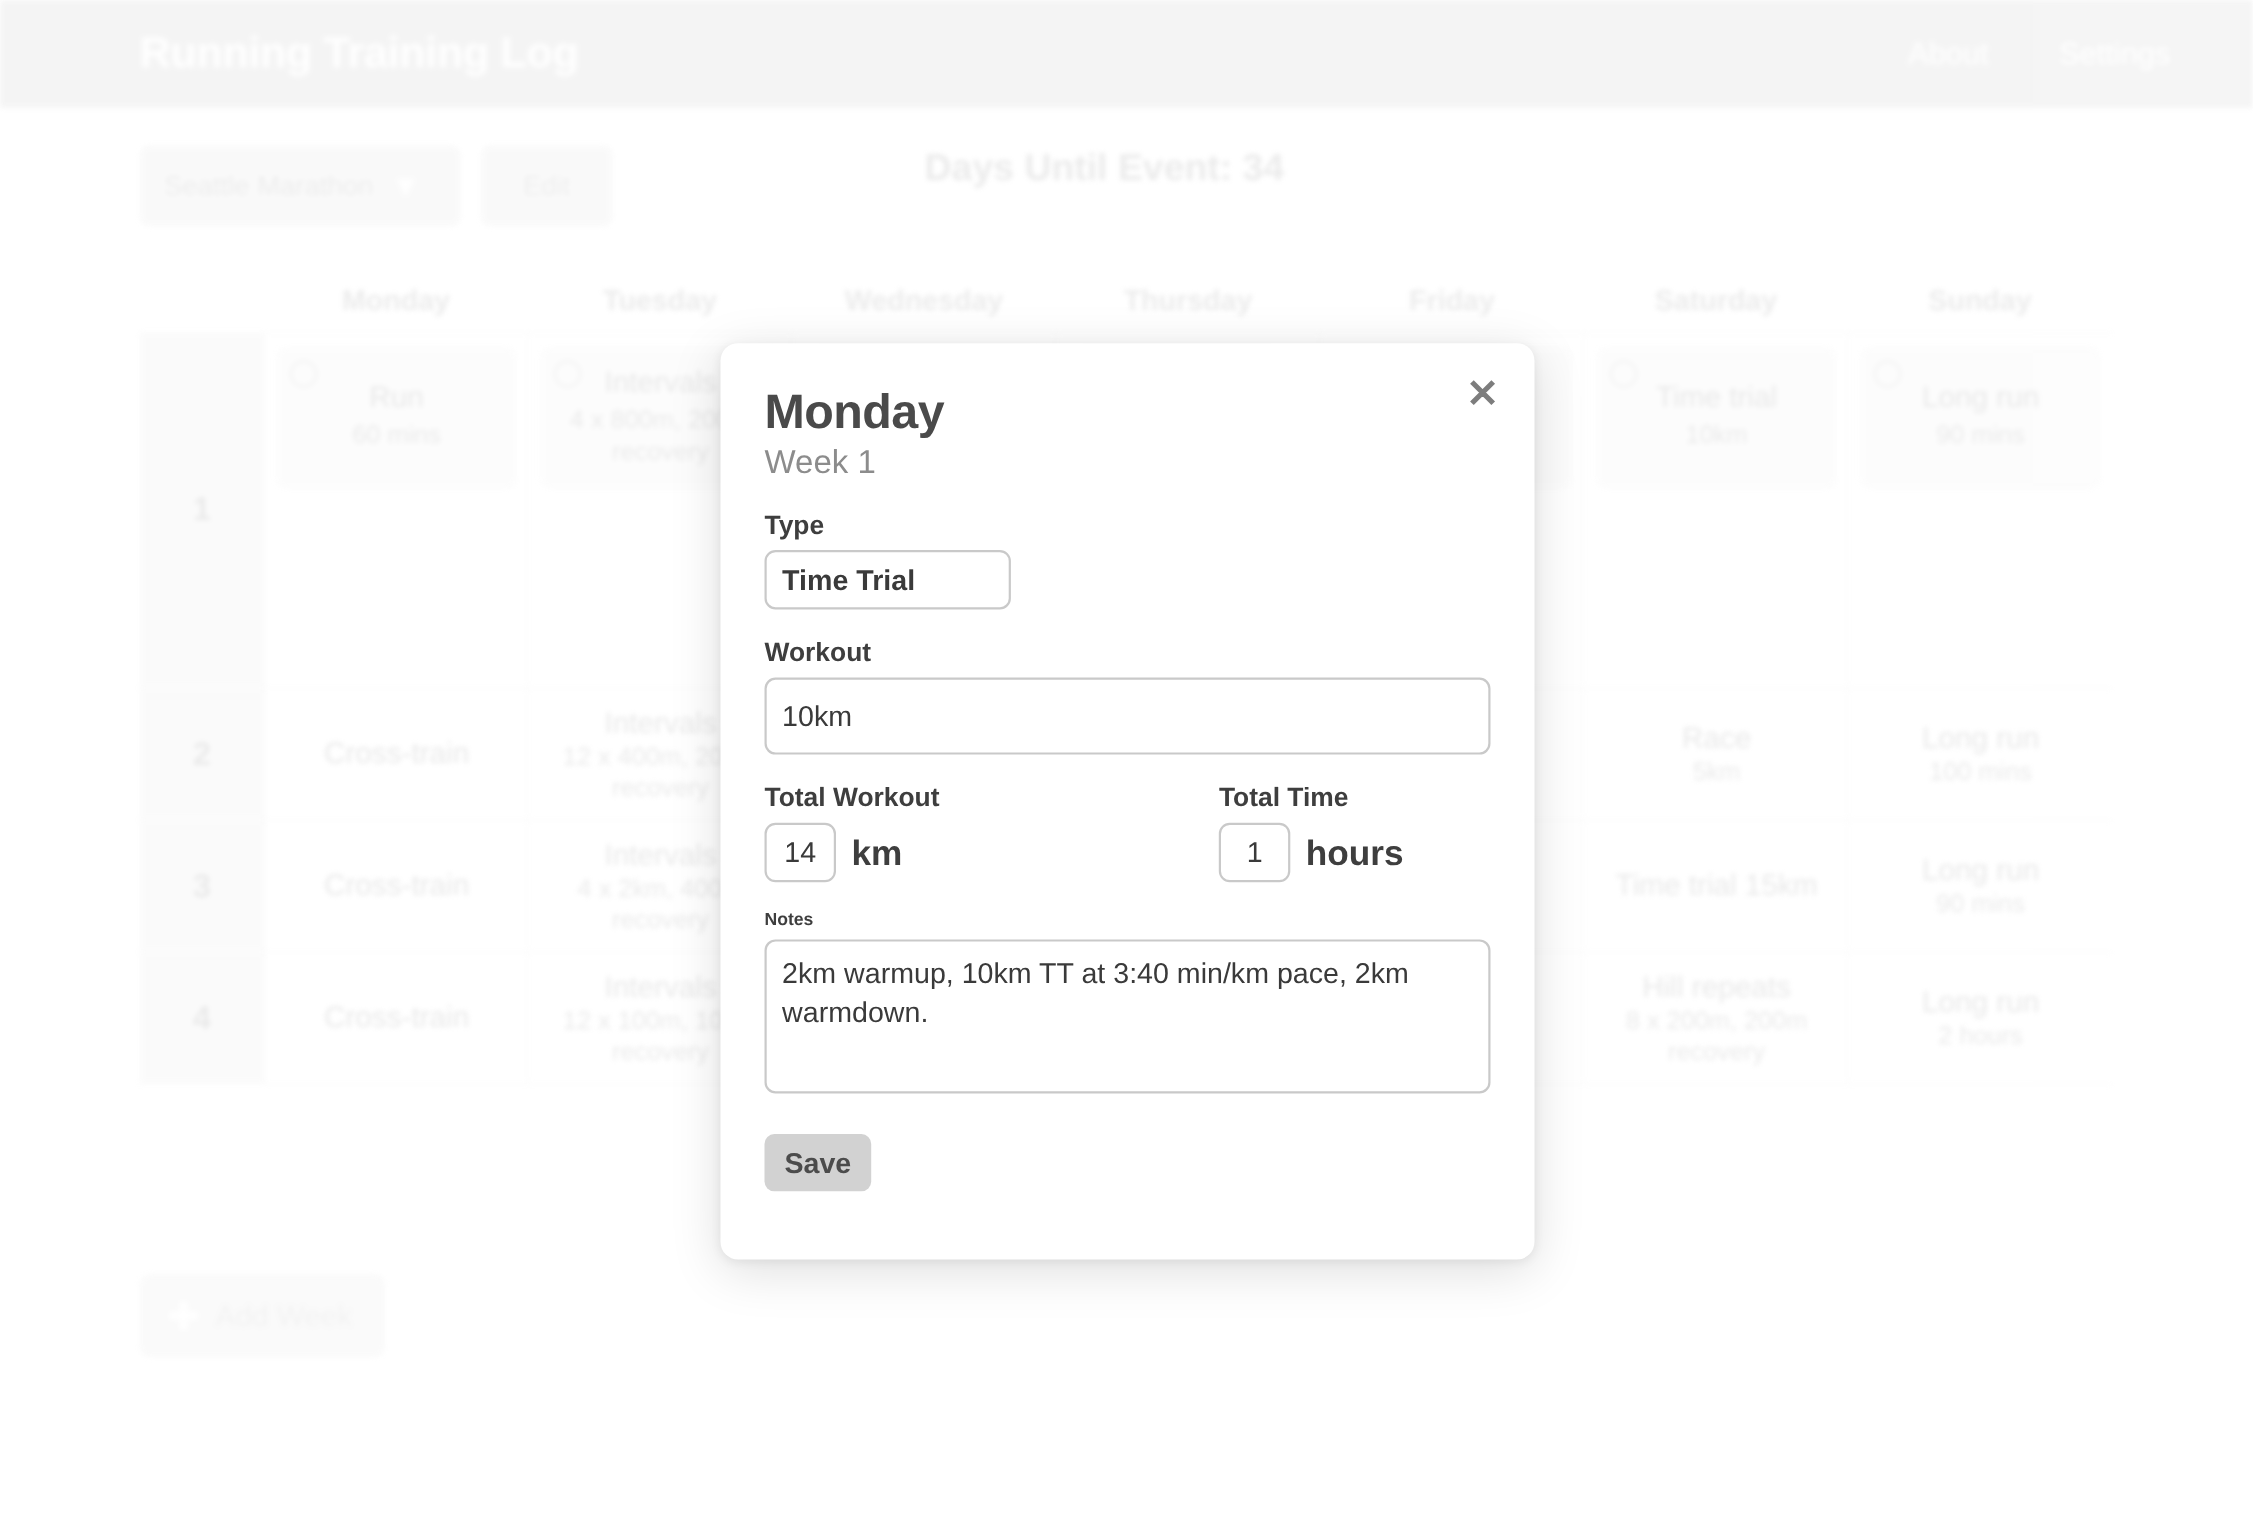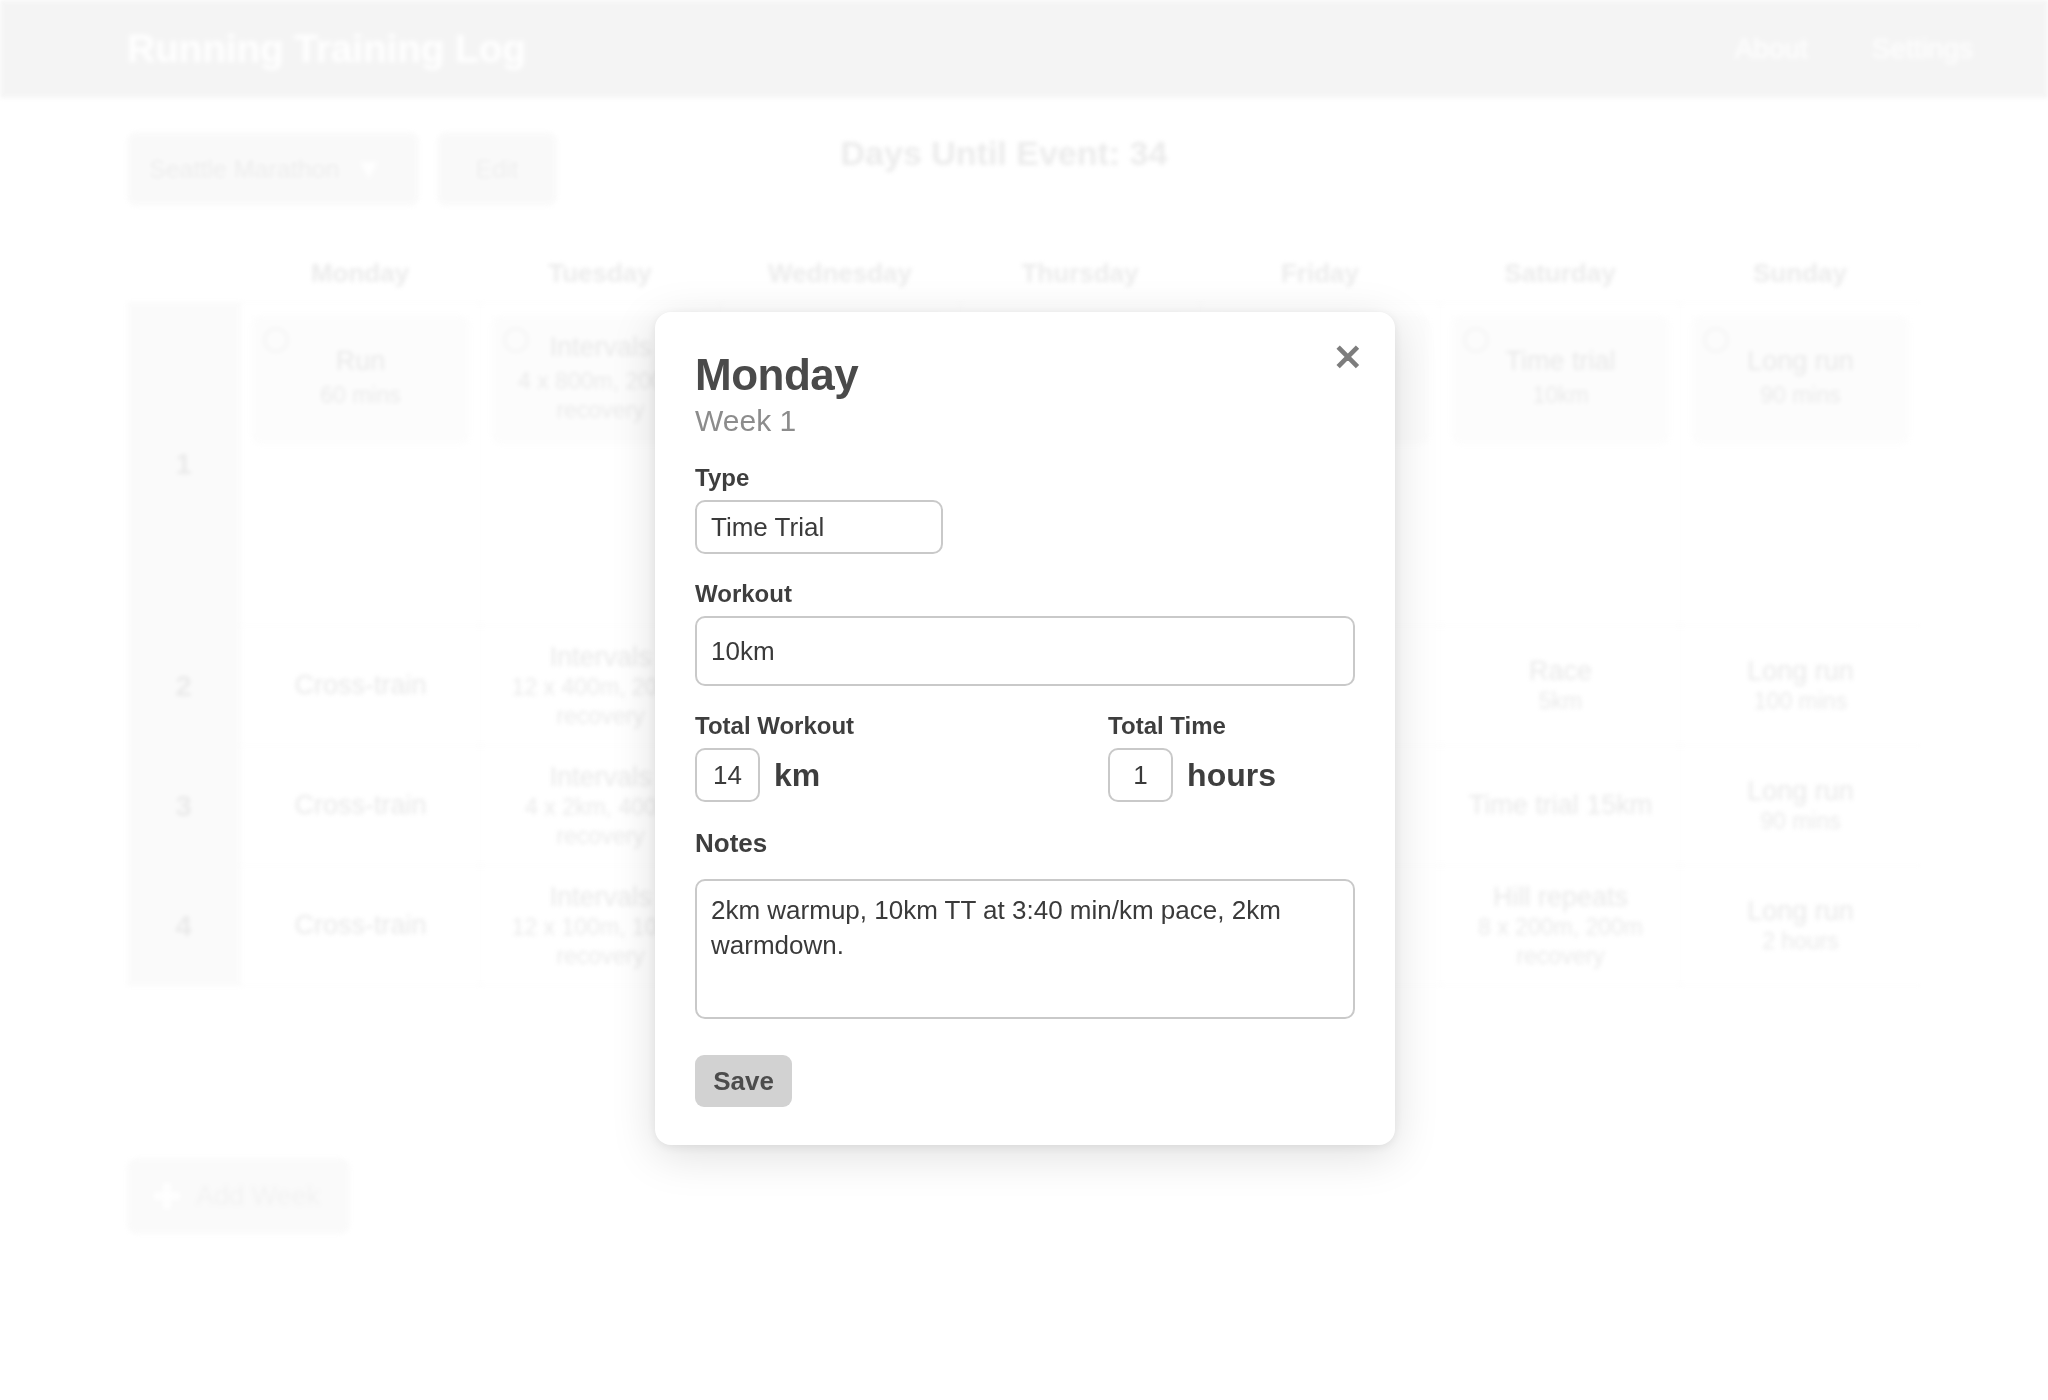--- a/index.html
+++ b/index.html
@@ -161,30 +161,30 @@
   .field-label {
     font-size: 24px; font-weight: bold; color: #3e3e3e;
     margin-top: 26px; margin-bottom: 8px;
   }
   .txt {
     border: 2px solid #c9c9c9; border-radius: 10px;
     background: #ffffff; font-size: 26px; color: #3a3a3a;
     font-family: "Liberation Sans", sans-serif;
     padding: 10px 14px; outline: none;
   }
-  .input-type { width: 248px; height: 54px; }
+  .input-type { width: 224px; height: 54px; font-weight: bold; }
   .input-workout { width: 100%; height: 70px; }
   .two-col { display: flex; gap: 0; margin-top: 26px; }
   .col { display: flex; flex-direction: column; }
   .col.right { margin-left: 254px; }
   .col-label { font-size: 24px; font-weight: bold; color: #3e3e3e; margin-bottom: 8px; }
   .unit-row { display: flex; align-items: center; gap: 14px; }
   .input-num { width: 65px; height: 54px; text-align: center; padding: 10px 4px; }
   .unit { font-size: 32px; font-weight: bold; color: #3e3e3e; }
-  .notes-label { font-size: 26px; font-weight: bold; color: #3e3e3e; margin-top: 26px; margin-bottom: 20px; }
+  .notes-label { font-size: 16px; font-weight: bold; color: #3e3e3e; margin-top: 26px; margin-bottom: 8px; }
   .notes {
     width: 100%; height: 140px; resize: none; line-height: 1.35;
     padding: 12px 14px;
   }
   .save-btn {
     margin-top: 32px;
     background: #d2d2d2; border: none; border-radius: 9px;
     width: 97px; height: 52px;
     font-size: 26px; font-weight: bold; color: #4c4c4c;
     font-family: "Liberation Sans", sans-serif;

